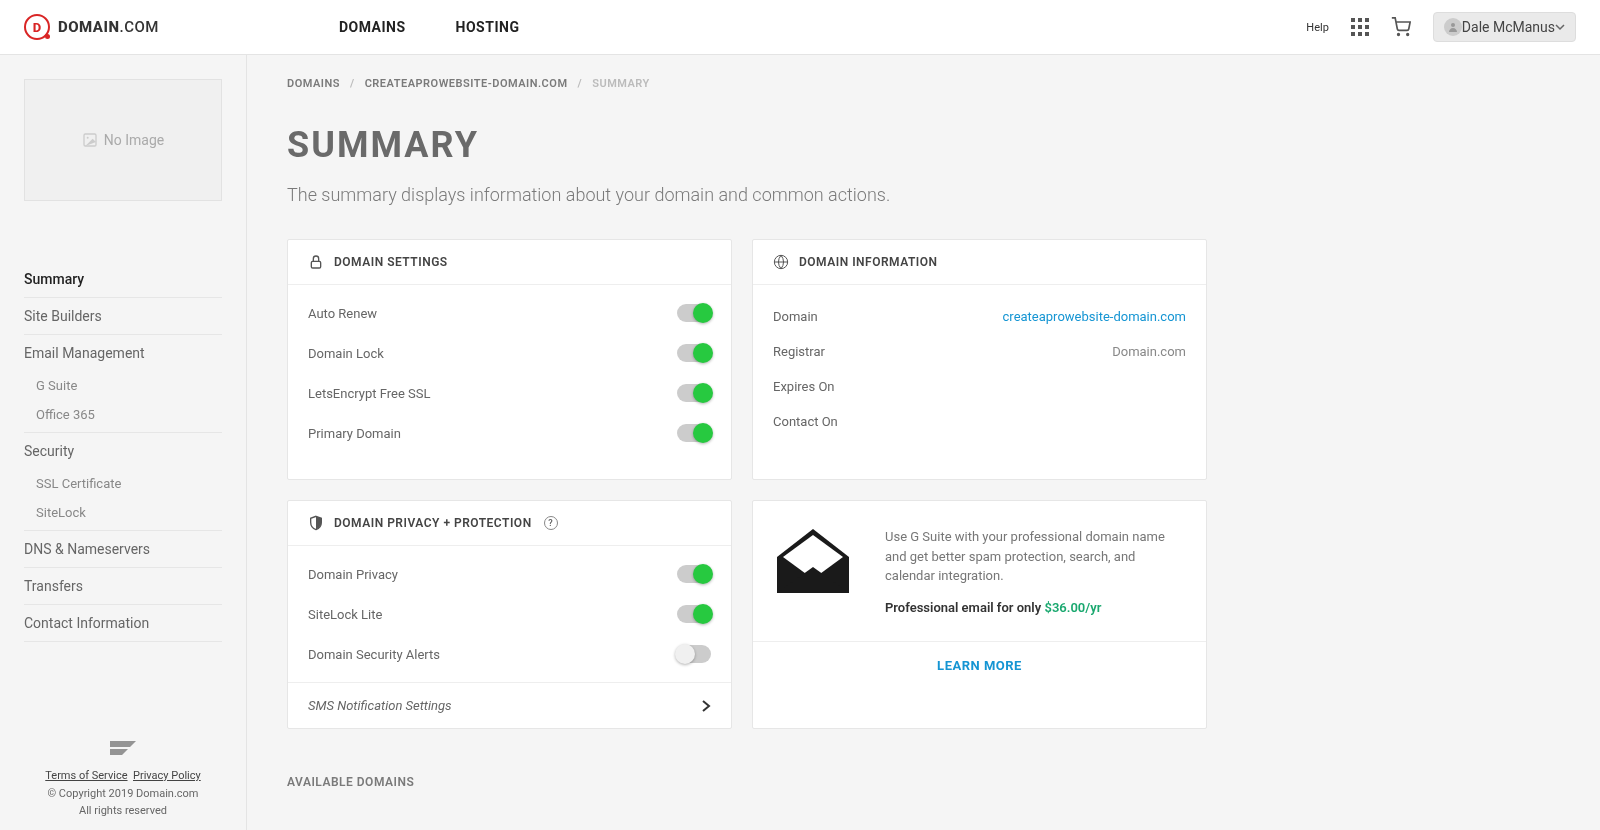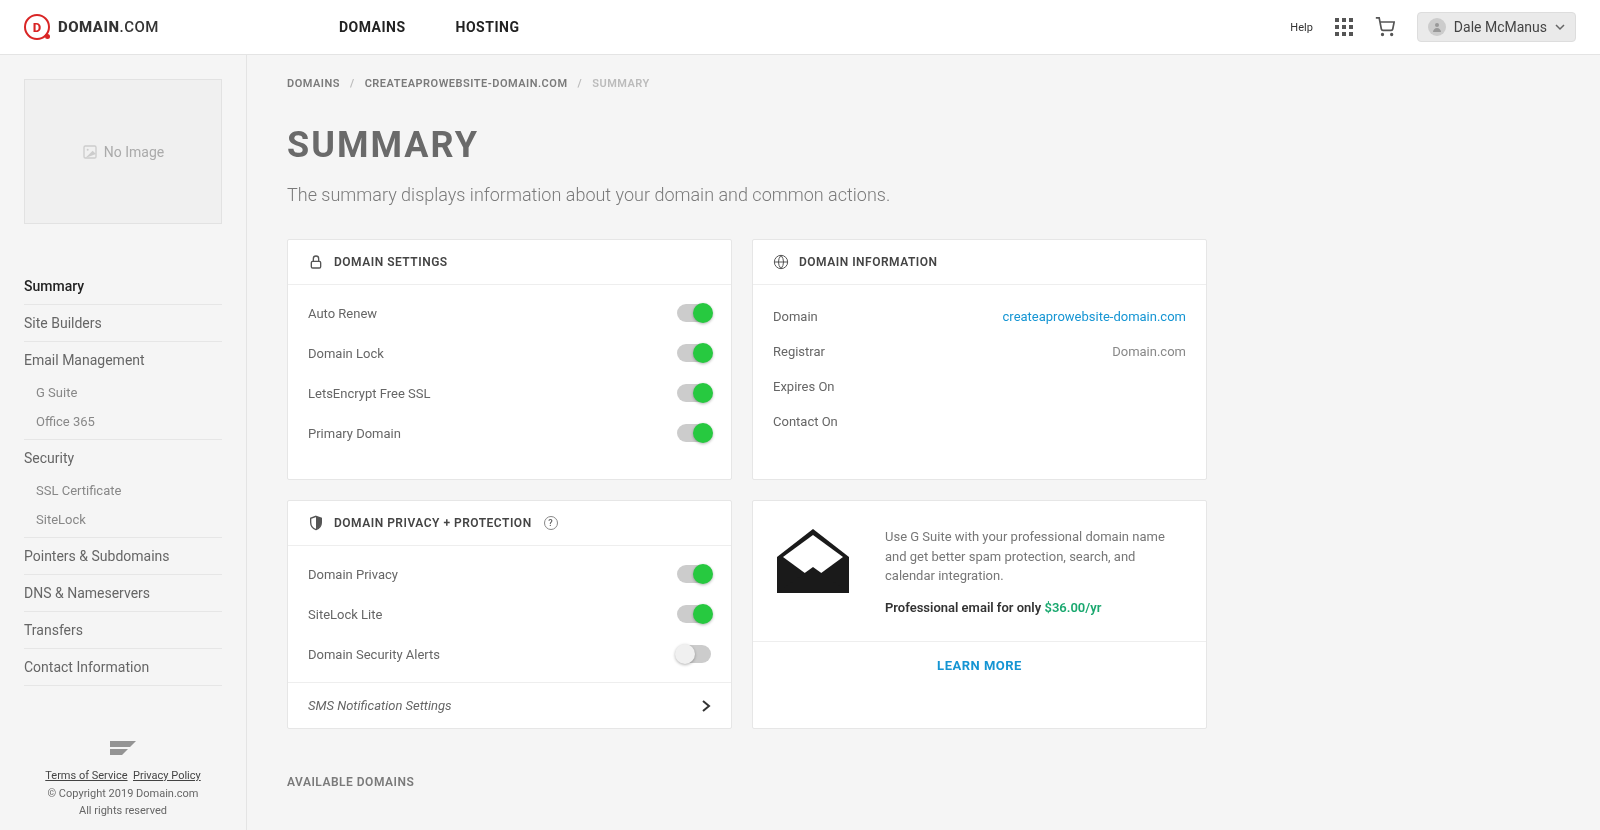--- a/index.html
+++ b/index.html
@@ -8,25 +8,25 @@
 .logo-wrap { display: flex; align-items: center; gap: 8px; cursor: pointer; }
 .logo-circle { width: 26px; height: 26px; border: 2.5px solid #d92525; border-radius: 50%; display: flex; align-items: center; justify-content: center; font-weight: 800; color: #d92525; font-size: 13px; position: relative; }
 .logo-dot { position: absolute; right: -2px; bottom: -1px; width: 5px; height: 5px; background: #d92525; border-radius: 50%; }
 .logo-text { font-weight: 800; font-size: 15px; letter-spacing: 0.5px; }
 .logo-text .com { font-weight: 500; }
 .nav { display: flex; gap: 50px; margin-left: 180px; }
 .nav-link { font-weight: 700; font-size: 14px; letter-spacing: 0.5px; color: #222; cursor: pointer; }
 .top-right { margin-left: auto; display: flex; align-items: center; gap: 22px; }
 .help-link { font-size: 11px; color: #333; cursor: pointer; }
 .icon-btn { cursor: pointer; color: #555; display: flex; align-items: center; }
-.user-chip { background: #eaeaea; border: 1px solid #ddd; border-radius: 4px; padding: 5px 10px; display: flex; align-items: center; gap: 8px; cursor: pointer; font-size: 14px; color: #444; }
+.user-chip { background: #eaeaea; border: 1px solid #ddd; border-radius: 4px; padding: 5px 10px; display: flex; align-items: center; gap: 0; cursor: pointer; font-size: 14px; color: #444; }
 .user-chip .avatar { width: 18px; height: 18px; background: #ccc; border-radius: 50%; display: flex; align-items: center; justify-content: center; }
 .layout { display: flex; height: calc(830px - 55px); }
 .sidebar { width: 247px; background: #f5f5f5; border-right: 1px solid #e4e4e4; padding: 24px 24px 10px 24px; display: flex; flex-direction: column; }
-.no-image-box { height: 145px; background: #f0f0f0; border: 1px solid #e2e2e2; display: flex; align-items: center; justify-content: center; gap: 6px; color: #aaa; font-size: 14px; margin-bottom: 44px; }
+.no-image-box { height: 122px; background: #f0f0f0; border: 1px solid #e2e2e2; display: flex; align-items: center; justify-content: center; gap: 6px; color: #aaa; font-size: 14px; margin-bottom: 60px; }
 .no-image-box svg { opacity: 0.5; }
 .side-item { font-size: 14px; padding: 10px 0; border-bottom: 1px solid #e6e6e6; color: #666; cursor: pointer; }
 .side-item.active { color: #222; font-weight: 500; }
 .side-sub { font-size: 13px; padding: 7px 0 7px 12px; color: #888; cursor: pointer; }
 .sidebar-footer { margin-top: auto; font-size: 11px; color: #666; text-align: center; line-height: 1.6; }
 .sidebar-footer svg { display: block; margin: 0 auto 8px; opacity: 0.6; }
 .sidebar-footer a { color: #444; text-decoration: underline; cursor: pointer; }
 .main { flex: 1; background: #f5f5f5; overflow-y: auto; padding: 22px 40px 40px 40px; }
 .breadcrumb { font-size: 11px; letter-spacing: 0.5px; font-weight: 600; color: #7a7a7a; display: flex; gap: 10px; align-items: center; }
 .breadcrumb span { cursor: pointer; }
@@ -120,21 +120,20 @@
       <span>No Image</span>
     </div>
     <div class="side-item active">Summary</div>
     <div class="side-item">Site Builders</div>
     <div class="side-item" style="border-bottom:none">Email Management</div>
     <div class="side-sub">G Suite</div>
     <div class="side-sub" style="border-bottom:1px solid #e6e6e6; padding-bottom:10px">Office 365</div>
     <div class="side-item" style="border-bottom:none">Security</div>
     <div class="side-sub">SSL Certificate</div>
     <div class="side-sub" style="border-bottom:1px solid #e6e6e6; padding-bottom:10px">SiteLock</div>
-    <div class="side-item">Pointers &amp; Subdomains</div>
     <div class="side-item">DNS &amp; Nameservers</div>
     <div class="side-item">Transfers</div>
     <div class="side-item">Contact Information</div>
     <div class="sidebar-footer">
       <svg width="26" height="18" viewBox="0 0 26 18">
           <path d="M0 0 L26 0 L20 6 L0 6 Z M0 8 L18 8 L12 14 L0 14 Z" fill="#555"></path>
         </svg>
       <div><a>Terms of Service</a>&nbsp;&nbsp;<a>Privacy Policy</a></div>
       <div>© Copyright 2019 Domain.com</div>
       <div>All rights reserved</div>

